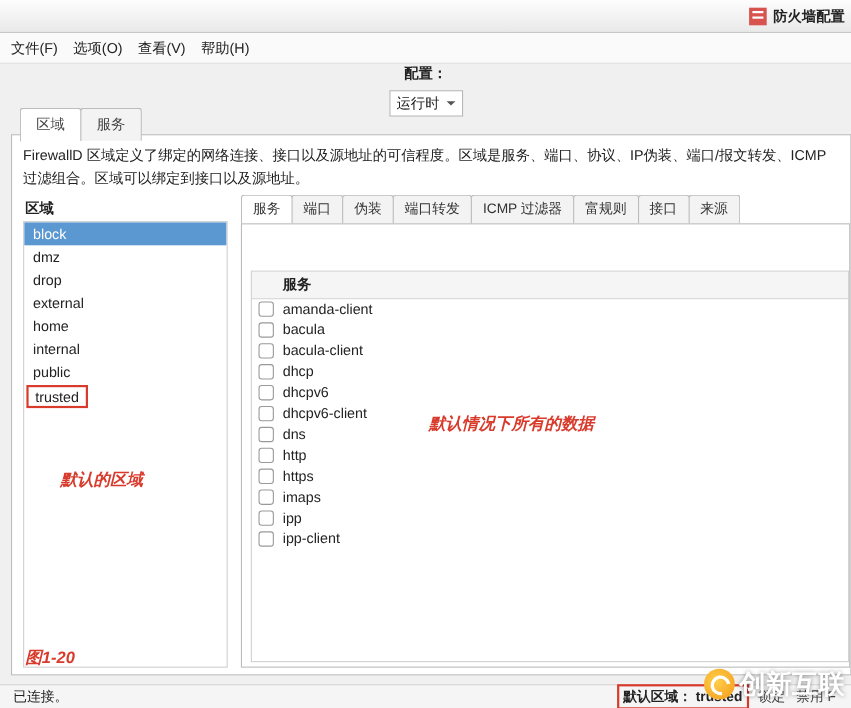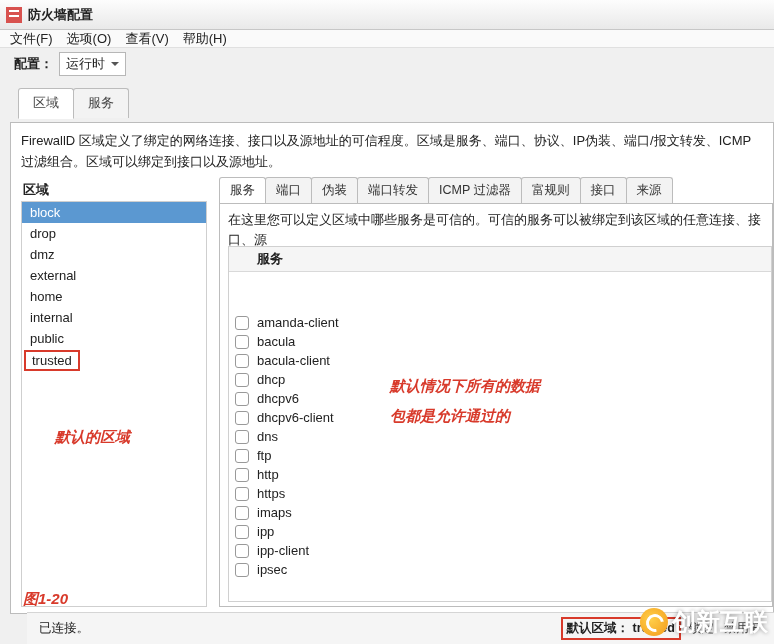--- a/index.html
+++ b/index.html
@@ -15,53 +15,55 @@
     position: relative;
   }
   
   .titlebar {
     height: 30px;
     background: linear-gradient(#fdfdfd,#e9e9e9);
     border-bottom: 1px solid #c7c7c7;
     display: flex;
     align-items: center;
     padding: 0 6px;
+    justify-content: flex-end;
   }
   .titlebar .app-icon {
     width: 16px; height: 16px;
     background: #d8524f;
     display:inline-block;
     margin-right:6px;
     position:relative;
   }
   .titlebar .app-icon::before{
     content:""; position:absolute; left:3px; top:3px; right:3px; bottom:3px;
     background:
       linear-gradient(#fff,#fff) 0 0/100% 2px no-repeat,
       linear-gradient(#fff,#fff) 0 5px/100% 2px no-repeat,
       linear-gradient(#fff,#fff) 0 10px/60% 2px no-repeat;
   }
   .app-title { font-weight: 600; }
   
   .menubar {
-    height: 18px;
+    height: 28px;
     background: #fafafa;
     display: flex;
     align-items: center;
     padding: 0 10px;
     gap: 14px;
     border-bottom: 1px solid #e0e0e0;
   }
   .menubar span { cursor: default; }
   
   .toolbar {
     height: 32px;
     display:flex; align-items:center;
     padding: 0 14px;
     gap:6px;
+    flex-direction:column;
   }
   .toolbar .label { font-weight:700; }
   .select-box {
     display:inline-flex; align-items:center;
     border:1px solid #b7b7b7; background:#fff;
     padding:2px 20px 2px 6px;
     position:relative;
     min-width:60px;
   }
   .select-box::after{
@@ -182,21 +184,21 @@
     overflow:hidden;
   }
   .svc-header {
     background:#f5f5f5;
     border-bottom:1px solid #d9d9d9;
     padding:3px 6px 3px 28px;
     font-weight:700;
   }
   .svc-rows {
     overflow:auto;
-    position:absolute; left:0; right:0; top:24px; bottom:0;margin-top:42px;
+    position:absolute; left:0; right:0; top:24px; bottom:0;
   }
   .svc-row {
     display:flex; align-items:center;
     padding:2px 6px;
     gap:8px;
   }
   .svc-row .cb {
     width:14px; height:14px;
     border:1px solid #999;
     border-radius:3px;
@@ -209,27 +211,26 @@
     font-weight:700;
     font-size:15px;
     line-height:1.6;
     pointer-events:none;
     font-style:italic;
   }
   
   .statusbar {
     position:absolute;
     left:0; right:0; bottom:0;
-    height:32px;
+    height:22px;
     background:#f5f5f5;
     border-top:1px solid #d5d5d5;
     display:flex; align-items:center;
     padding:0 12px;
     font-size:12.5px;
-    margin-left:27px;
   }
   .status-right {
     margin-left:auto;
     display:flex; align-items:center; gap:6px;
   }
   .default-zone-label {
     font-weight:700;
     border:2px solid #d83a2b;
     padding:1px 4px;
   }
@@ -286,38 +287,37 @@
   <div class="outer-tab">服务</div>
 </div>
 
 <div class="tab-panel">
   <div class="description">FirewallD 区域定义了绑定的网络连接、接口以及源地址的可信程度。区域是服务、端口、协议、IP伪装、端口/报文转发、ICMP过滤组合。区域可以绑定到接口以及源地址。</div>
 
   <div class="panel-body">
 
     <div class="zone-side">
       <div class="heading">区域</div>
-      <div class="zone-list" id="zone-list"><div class="selected">block</div><div>drop</div><div>dmz</div><div>external</div><div>home</div><div>internal</div><div>public</div><div class="boxed">trusted</div></div>
+      <div class="zone-list" id="zone-list"><div class="selected">block</div><div>dmz</div><div>drop</div><div>external</div><div>home</div><div>internal</div><div>public</div><div class="boxed">trusted</div></div>
       <div class="anno" style="left:34px;top:248px;">默认的区域</div>
       <div class="anno" style="left:2px;bottom:-4px;">图1-20</div>
     </div>
 
     <div class="service-side">
       <div class="inner-tabs">
         <div class="inner-tab active">服务</div>
         <div class="inner-tab">端口</div>
         <div class="inner-tab">伪装</div>
         <div class="inner-tab">端口转发</div>
         <div class="inner-tab">ICMP 过滤器</div>
         <div class="inner-tab">富规则</div>
         <div class="inner-tab">接口</div>
         <div class="inner-tab">来源</div>
       </div>
       <div class="inner-panel">
-        <div class="svc-desc">在这里您可以定义区域中哪些服务是可信的。可信的服务可以被绑定到该区域的任意连接、接口、源</div>
         <div class="svc-table">
           <div class="svc-header">服务</div>
           <div class="svc-rows" id="svc-rows">
               <div class="svc-row">
                 <span class="cb"></span>
                 <span>amanda-client</span>
               </div>
               <div class="svc-row">
                 <span class="cb"></span>
                 <span>bacula</span>
@@ -337,50 +337,41 @@
               <div class="svc-row">
                 <span class="cb"></span>
                 <span>dhcpv6-client</span>
               </div>
               <div class="svc-row">
                 <span class="cb"></span>
                 <span>dns</span>
               </div>
               <div class="svc-row">
                 <span class="cb"></span>
-                <span>ftp</span>
-              </div>
-              <div class="svc-row">
-                <span class="cb"></span>
                 <span>http</span>
               </div>
               <div class="svc-row">
                 <span class="cb"></span>
                 <span>https</span>
               </div>
               <div class="svc-row">
                 <span class="cb"></span>
                 <span>imaps</span>
               </div>
               <div class="svc-row">
                 <span class="cb"></span>
                 <span>ipp</span>
               </div>
               <div class="svc-row">
                 <span class="cb"></span>
                 <span>ipp-client</span>
-              </div>
-              <div class="svc-row">
-                <span class="cb"></span>
-                <span>ipsec</span>
               </div>
             </div>
         </div>
         <div class="anno" style="left:170px;top:170px;">默认情况下所有的数据</div>
-        <div class="anno" style="left:170px;top:200px;">包都是允许通过的</div>
       </div>
     </div>
   </div>
 </div>
 
 <div class="statusbar">
   <span>已连接。</span>
   <span class="status-right">
     <span class="default-zone-label">
       <span>默认区域：</span>

